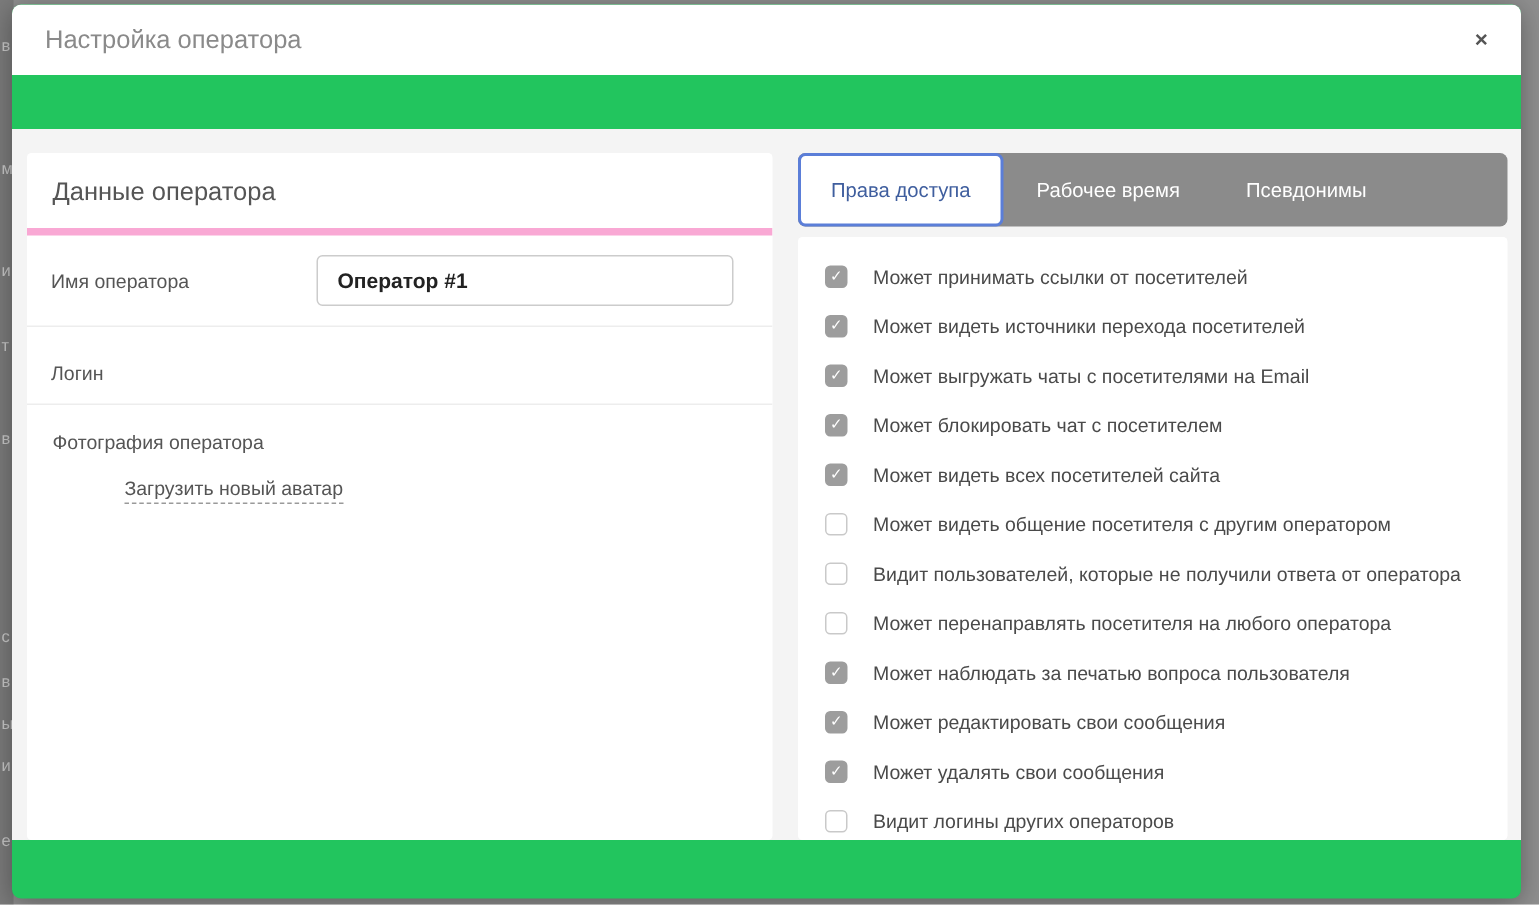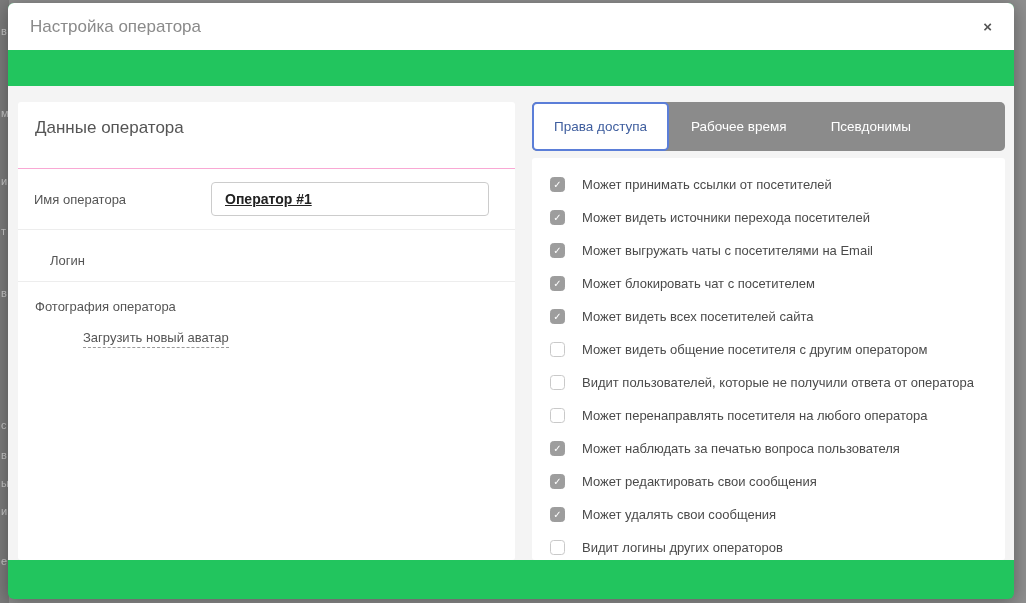--- a/index.html
+++ b/index.html
@@ -39,30 +39,30 @@
     flex: 1 1 auto; background: #f4f4f4;
     padding: 16px 9px 0 10px;
     display: flex; align-items: flex-start;
   }
 
   
   .left-card {
     width: 497px; height: 458px; background: #fff; border-radius: 3px;
     margin-right: 17px; overflow: hidden;
   }
-  .lc-heading { padding: 16px 17px 30px; font-size: 17px; color: #555; border-bottom: 1px solid #f9a8d4; }
+  .lc-heading { padding: 16px 17px 14px; font-size: 17px; color: #555; border-bottom: 5px solid #f9a8d4; }
   .field-row { display: flex; align-items: center; padding: 13px 16px; border-bottom: 1px solid #ededed; }
   .field-row.with-hint { align-items: flex-start; }
   .f-label { width: 177px; flex: 0 0 177px; font-size: 13px; color: #555; padding-top: 0; }
-  .with-hint .f-label { padding-top: 10px; margin-left: 16px; }
+  .with-hint .f-label { padding-top: 10px; }
   .f-control { display: flex; flex-direction: column; }
   .f-input {
     width: 278px; height: 34px; border: 1px solid #ccc; border-radius: 4px;
     padding: 0 13px; font-size: 14px; font-weight: 700; color: #222;
-    font-family: "Liberation Sans", sans-serif; background: #fff; outline: none; text-decoration: underline;
+    font-family: "Liberation Sans", sans-serif; background: #fff; outline: none;
   }
   .f-input::placeholder { font-weight: 400; color: #b9b9b9; }
   .f-hint { font-size: 11.5px; color: #8a8a8a; margin-top: 6px; padding-left: 1px; }
   .photo-section { padding: 17px 17px; }
   .photo-label { font-size: 13px; color: #555; }
   .avatar-link {
     display: inline-block; margin-top: 16px; font-size: 13px; color: #555;
     border-bottom: 1px dashed #9a9a9a; padding-bottom: 2px; cursor: pointer; margin-left: 48px;
   }
 

